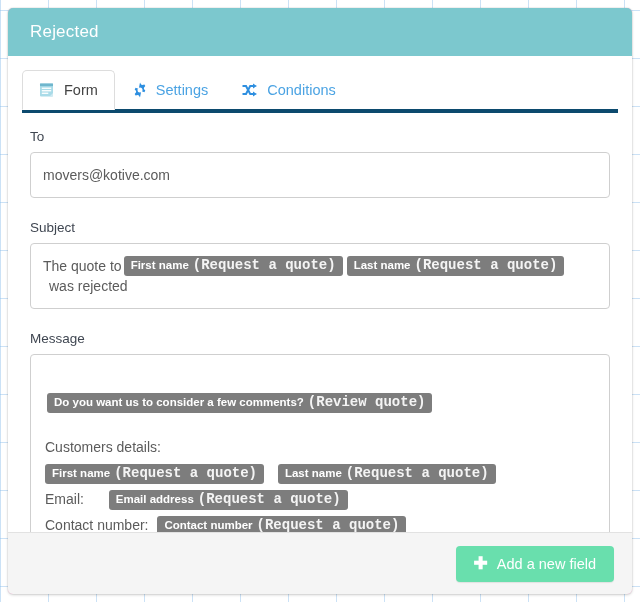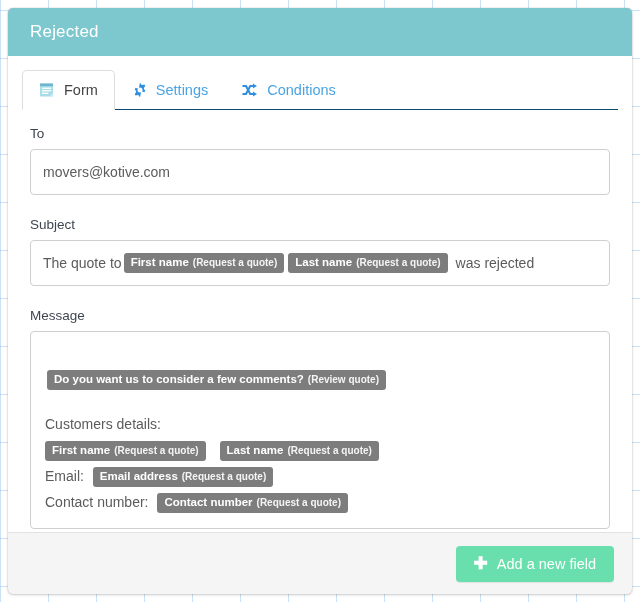--- a/index.html
+++ b/index.html
@@ -54,21 +54,21 @@
     background: #ffffff;
     position: relative;
     overflow: hidden;
   }
 
   
   .tabs {
     position: relative;
     height: 41px;
     margin: 12px 14px 0 14px;
-    border-bottom: 1px solid #0c4a6e;
+    border-bottom: 4px solid #0c4a6e;
     display: flex;
     align-items: flex-end;
   }
   .tab {
     display: flex;
     align-items: center;
     gap: 8px;
     height: 40px;
     padding: 0 16px;
     box-sizing: border-box;
@@ -131,23 +131,24 @@
     border-radius: 3px;
     padding: 2px 7px 3px 7px;
     font-size: 11.5px;
     font-weight: bold;
     vertical-align: middle;
     margin: 0 2px;
     white-space: nowrap;
     line-height: 15px;
   }
   .token .sub {
-    font-size: 10px;
+    font-size: 14px;
     font-weight: bold;
     opacity: 0.92;
+    font-family: Liberation Mono, monospace;
   }
 
   .msg-line { margin: 0 0 8px 0; font-size: 14px; color: #5b5b5b; line-height: 26px; }
   .msg-line.spaced { margin-top: 22px; }
   .msg-tight { margin: 0 0 2px 0; font-size: 14px; color: #5b5b5b; line-height: 24px; }
 
   
   .card-footer {
     flex: 0 0 62px;
     height: 62px;
@@ -275,21 +276,21 @@
               <span class="sub">(Request a quote)</span>
             </span>
             <span class="token" style="margin-left:8px;">
               <span>Last name</span>
               <span class="sub">(Request a quote)</span>
             </span>
           </p>
 
           <p class="msg-tight">
             <span>Email:</span>
-            <span class="token" style="margin-left:5px;">
+            <span class="token" style="margin-left:21px;">
               <span>Email address</span>
               <span class="sub">(Request a quote)</span>
             </span>
           </p>
 
           <p class="msg-tight">
             <span>Contact number:</span>
             <span class="token" style="margin-left:5px;">
               <span>Contact number</span>
               <span class="sub">(Request a quote)</span>

